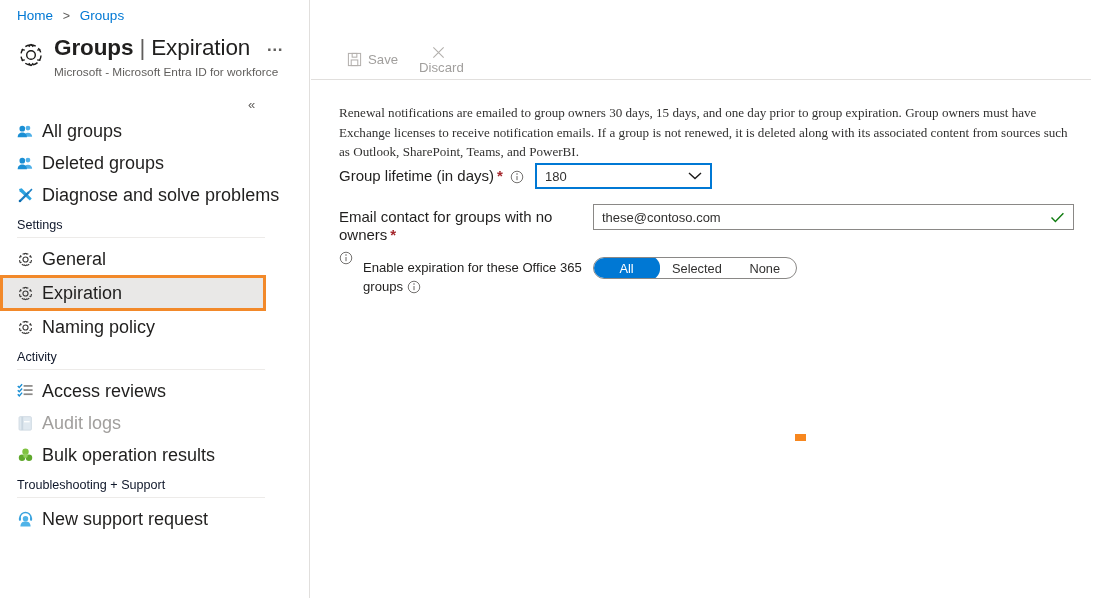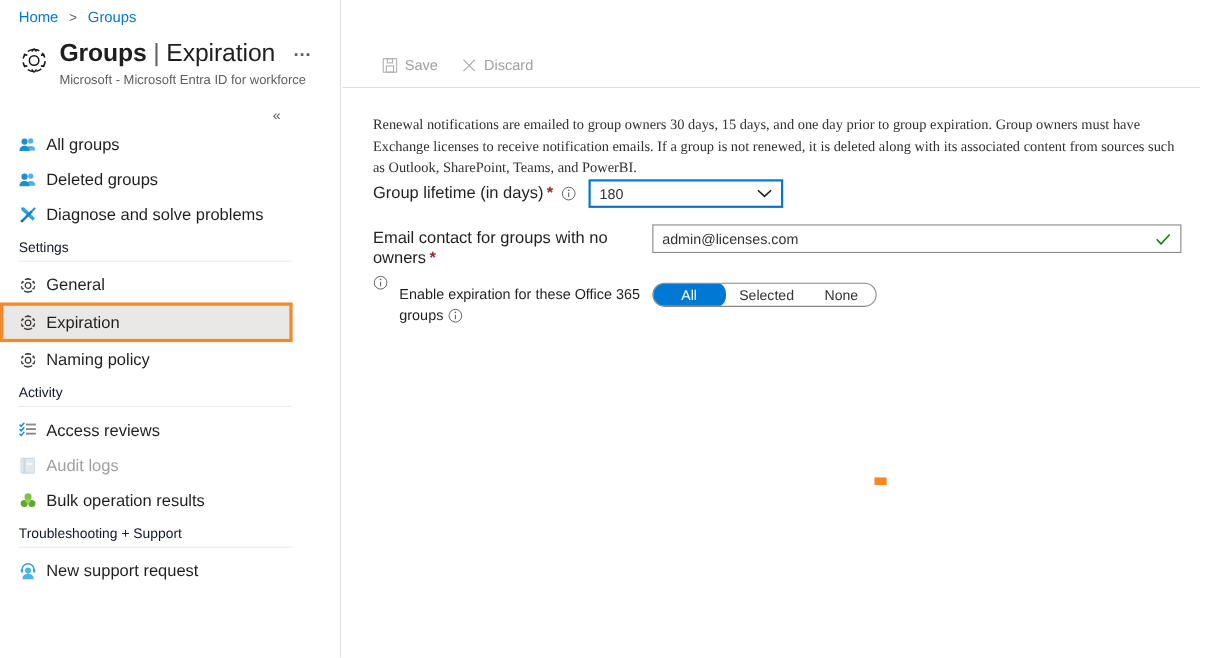--- a/index.html
+++ b/index.html
@@ -68,21 +68,21 @@
     padding: 2px 5px; line-height: 1;
   }
 
   .nav { position: absolute; left: 0; top: 118px; width: 310px; }
 
   .nav-item {
     position: relative;
     display: flex; align-items: center;
     height: 26px; margin: 0 0 6px 0;
     padding-left: 17px; cursor: pointer;
-    font-size: 15px; color: #201f1e;
+    font-size: 18px; color: #201f1e;
   }
   .nav-item.disabled { color: #a19f9d; cursor: default; }
   .nav-ico {
     width: 17px; height: 17px; flex: 0 0 auto;
     margin-right: 8px; display: flex;
     align-items: center; justify-content: center;
   }
   .nav-label { white-space: nowrap; }
 
   .nav-item.selected {
@@ -114,21 +114,21 @@
     border-bottom: 1px solid #e1dfdd;
     padding-left: 29px;
   }
   .tb-btn {
     display: flex; align-items: center;
     height: 30px; padding: 0 7px;
     font-size: 13.2px; color: #a19f9d; cursor: default;
     background: transparent; border: 0; font-family: inherit;
   }
   .tb-btn .tb-ico { margin-right: 6px; display: flex; align-items: center; }
-  .tb-btn + .tb-btn { margin-left: 7px; }
+  .tb-btn + .tb-btn { margin-left: 7px; flex-direction: column; }
 
   .desc {
     position: absolute; left: 28px; top: 103px;
     width: 741px;
     font-size: 13.1px; line-height: 19.5px; color: #323130; font-family: Liberation Serif, serif;
   }
 
   .form { position: absolute; left: 28px; top: 163px; width: 745px; }
 
   .f-label {
@@ -434,21 +434,21 @@
             <span class="info-ico">
               <svg width="14" height="14" viewBox="0 0 16 16">
                 <circle cx="8" cy="8" r="6.6" fill="none" stroke="#605e5c" stroke-width="1"></circle>
                 <circle cx="8" cy="4.6" r="0.85" fill="#605e5c"></circle>
                 <path d="M8 6.9 L8 11.6" stroke="#605e5c" stroke-width="1.1"></path>
               </svg>
             </span>
           </div>
         </div>
         <div class="email-input">
-          <span class="val">admin@licenses.com</span>
+          <span class="val">these@contoso.com</span>
           <span class="email-check">
             <svg width="15" height="13" viewBox="0 0 15 13">
               <path d="M1.5 6.5 L5.4 10.6 L13.4 2.2" stroke="#107c10" stroke-width="1.4" fill="none"></path>
             </svg>
           </span>
         </div>
       </div>
 
       <div class="row-toggle">
         <div class="lbl-wrap">

